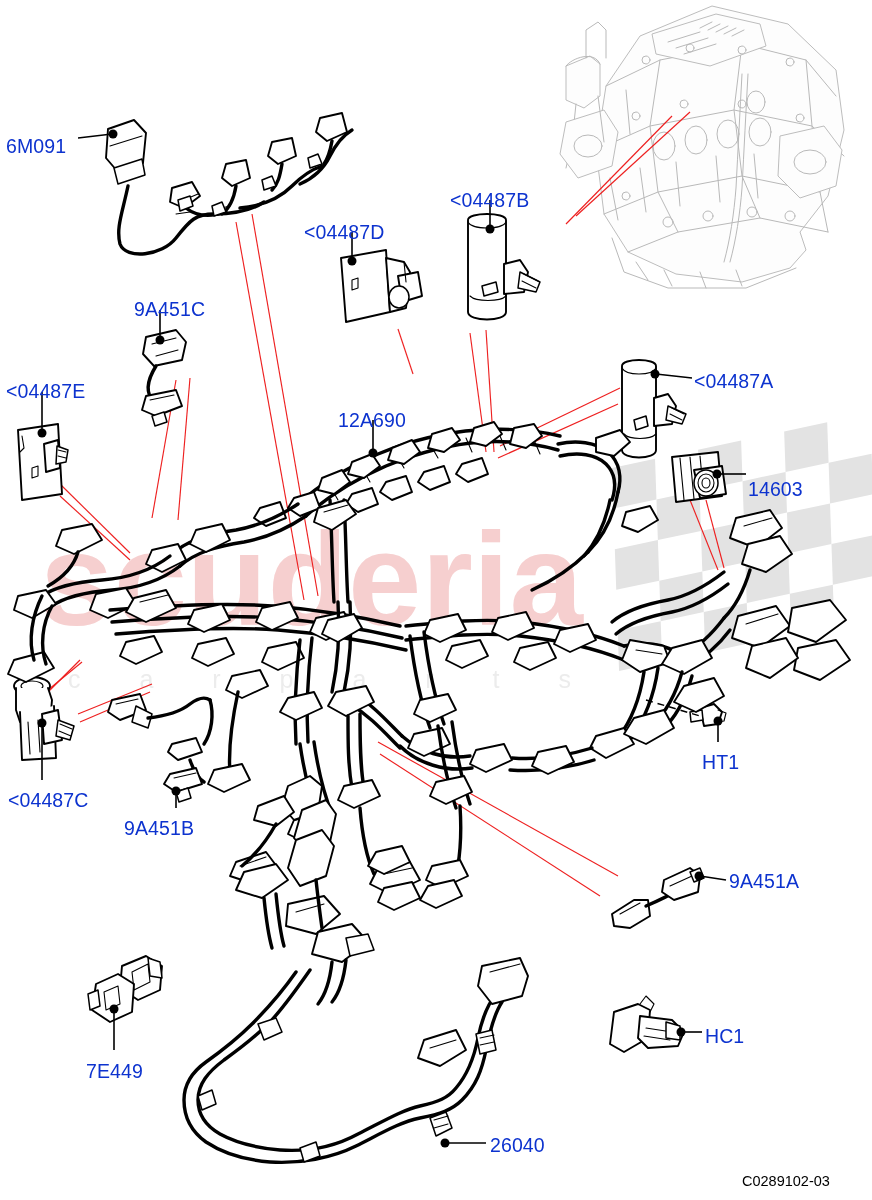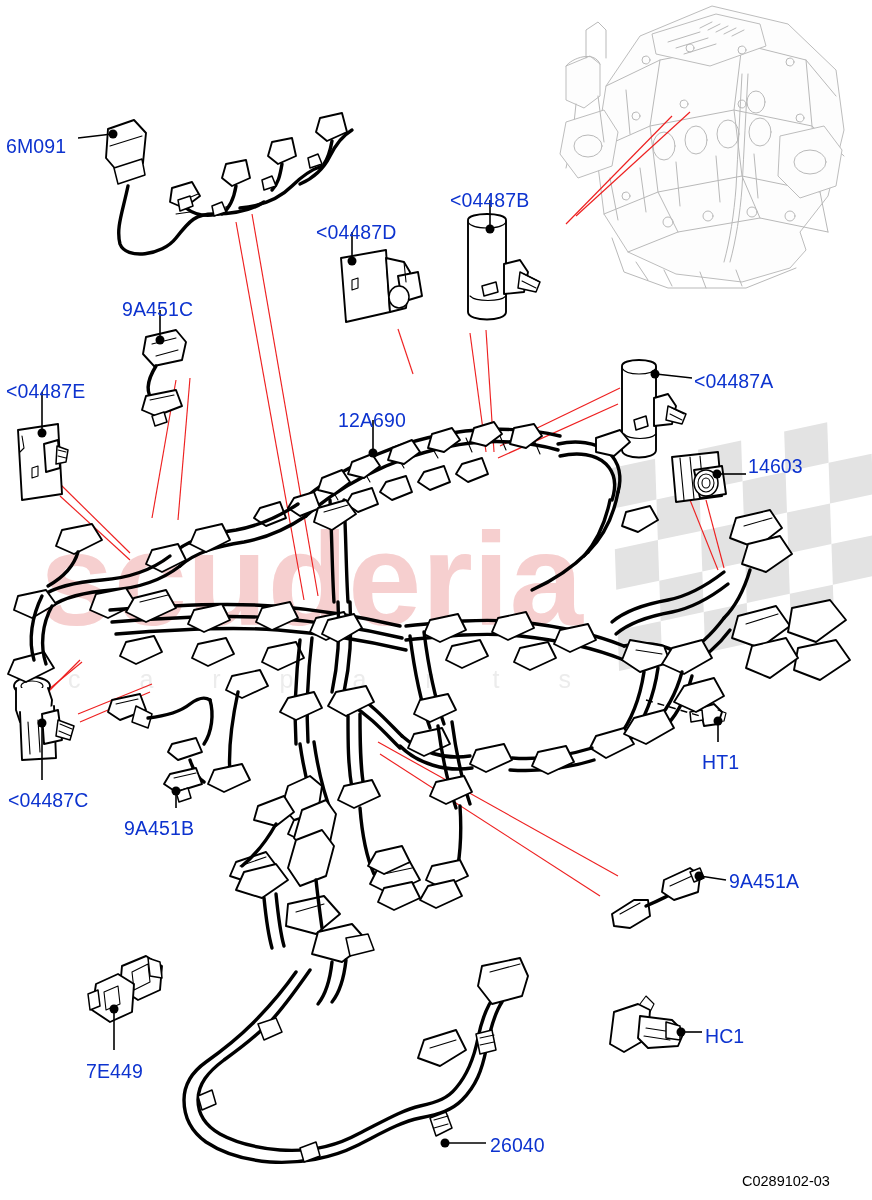--- a/index.html
+++ b/index.html
@@ -516,27 +516,27 @@
       <path class="lead" d="M702 1032 L682 1032"></path>
         <circle class="dot" cx="681" cy="1032" r="4.5"></circle>
       <path class="lead" d="M486 1143 L446 1143"></path>
         <circle class="dot" cx="445" cy="1143" r="4.5"></circle>
       <path class="dashlead" d="M646 700 L700 716"></path>
     </g>
   </svg>
 
   <div id="label-layer">
     <div class="plabel" style="left:6px;top:137px">6M091</div>
-    <div class="plabel" style="left:122px;top:300px">9A451C</div>
-    <div class="plabel" style="left:316px;top:223px">&lt;04487D</div>
+    <div class="plabel" style="left:134px;top:300px">9A451C</div>
+    <div class="plabel" style="left:304px;top:223px">&lt;04487D</div>
     <div class="plabel" style="left:450px;top:191px">&lt;04487B</div>
     <div class="plabel" style="left:6px;top:382px">&lt;04487E</div>
     <div class="plabel" style="left:338px;top:411px">12A690</div>
     <div class="plabel" style="left:694px;top:372px">&lt;04487A</div>
-    <div class="plabel" style="left:748px;top:457px">14603</div>
+    <div class="plabel" style="left:748px;top:480px">14603</div>
     <div class="plabel" style="left:8px;top:791px">&lt;04487C</div>
     <div class="plabel" style="left:124px;top:819px">9A451B</div>
     <div class="plabel" style="left:702px;top:753px">HT1</div>
     <div class="plabel" style="left:729px;top:872px">9A451A</div>
     <div class="plabel" style="left:86px;top:1062px">7E449</div>
     <div class="plabel" style="left:705px;top:1027px">HC1</div>
     <div class="plabel" style="left:490px;top:1136px">26040</div>
     <div class="diagid" style="left:742px;top:1173px">C0289102-03</div>
   </div>
 

